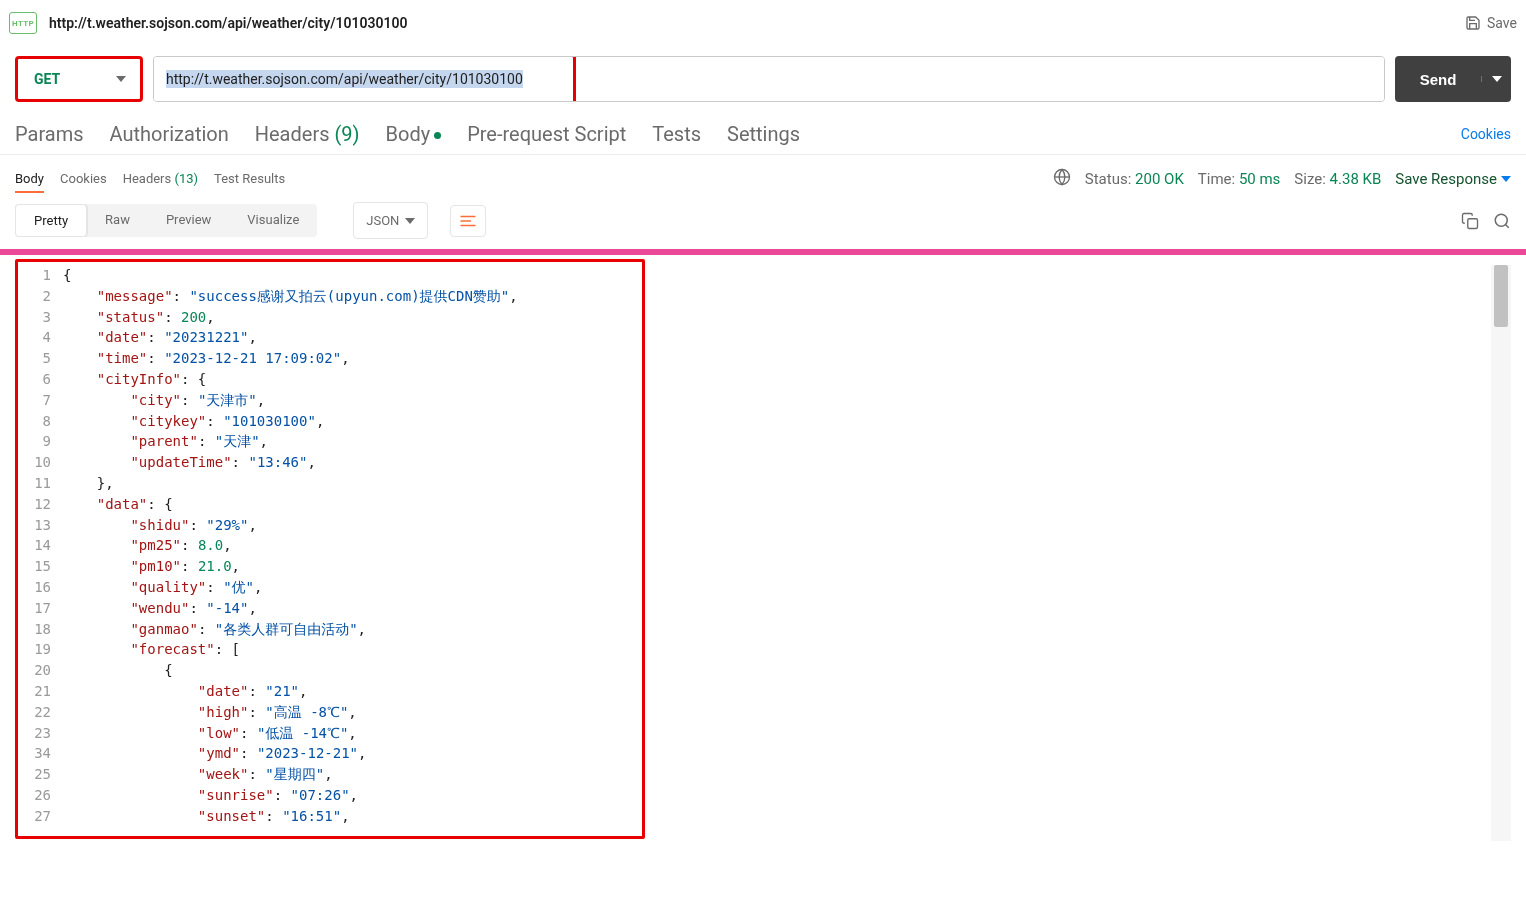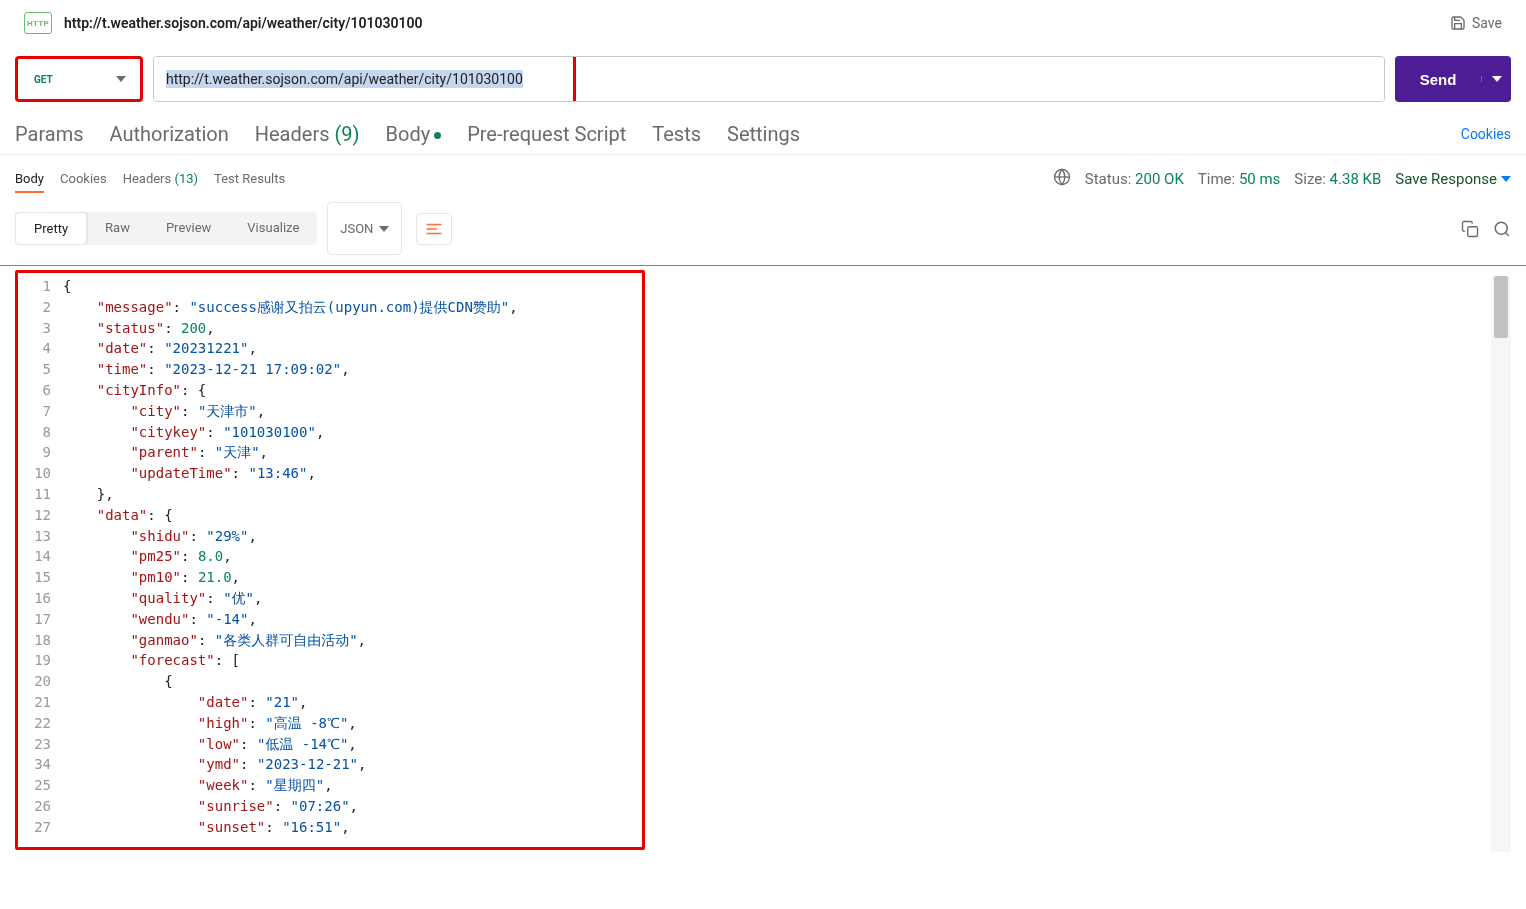--- a/index.html
+++ b/index.html
@@ -1,54 +1,54 @@
 <!DOCTYPE html>
 <html><head>
 <meta charset="utf-8">
 <style>
 *{box-sizing:border-box;margin:0;padding:0}
 body{font-family:-apple-system,BlinkMacSystemFont,"Segoe UI",Roboto,Arial,sans-serif;font-size:13px;color:#212121;background:#fff;width:1526px;height:909px;overflow:hidden}
-.top-bar{display:flex;align-items:center;padding:12px 24px;gap:12px}
+.top-bar{display:flex;align-items:center;padding:12px 9px;gap:12px}
 .http-badge{width:28px;height:22px;border:1px solid #6bbd6e;border-radius:3px;display:flex;align-items:center;justify-content:center;font-size:8px;font-weight:700;color:#6bbd6e;letter-spacing:.3px}
 .tab-title{font-size:14px;font-weight:600;color:#212121}
 .save-btn{margin-left:auto;display:flex;align-items:flex-end;gap:6px;color:#6b6b6b;font-size:14px;cursor:pointer}
 .save-btn svg{stroke:#6b6b6b}
 .req-row{display:flex;align-items:stretch;padding:10px 15px;gap:0}
 .method-sel{border:3px solid #e60000;border-radius:4px;width:128px;height:46px;display:flex;align-items:center;justify-content:space-between;padding:0 14px 0 16px;background:#fff;cursor:pointer;margin-right:10px}
-.method-sel span{color:#0a8554;font-weight:700;font-size:10px}
+.method-sel span{color:#0a8554;font-weight:700;font-size:14px}
 .chev{width:0;height:0;border-left:5px solid transparent;border-right:5px solid transparent;border-top:6px solid #6b6b6b}
 .url-wrap{flex:1;display:flex;border:1px solid #c9c9c9;border-radius:4px;height:46px;overflow:hidden;margin-right:10px;position:relative}
 .url-red{position:absolute;left:-3px;top:-3px;width:425px;height:52px;border:3px solid #e60000;border-radius:4px;pointer-events:none}
 .url-input{flex:1;border:none;outline:none;padding:0 12px;font-size:14px;color:#212121;background:#fff}
 .url-hl{position:absolute;left:12px;top:50%;transform:translateY(-50%);background:#c5d7ef;font-size:14px;padding:1px 0;pointer-events:none}
-.send-btn{background:#4c1d95;color:#fff;border:none;border-radius:4px;height:46px;width:116px;font-size:15px;font-weight:600;display:flex;align-items:center;cursor:pointer}
+.send-btn{background:#404040;color:#fff;border:none;border-radius:4px;height:46px;width:116px;font-size:15px;font-weight:600;display:flex;align-items:center;cursor:pointer}
 .send-btn .lbl{flex:1;text-align:center}
 .send-btn .dd{width:30px;display:flex;justify-content:center;border-left:1px solid rgba(255,255,255,.25)}
 .send-btn .chev{border-top-color:#fff}
 .tabs-row{display:flex;align-items:center;padding:10px 15px 8px;border-bottom:1px solid #ececec;gap:26px}
 .tab{font-size:20px;color:#6b6b6b;cursor:pointer}
 .tab .cnt{color:#0a8554}
 .green-dot{display:inline-block;width:7px;height:7px;border-radius:50%;background:#0a8554;margin-left:4px;vertical-align:middle}
 .cookies-link{margin-left:auto;color:#097bed;font-size:14px;cursor:pointer}
 .resp-bar{display:flex;align-items:center;padding:10px 15px 0;gap:16px}
 .resp-tabs{display:flex;gap:16px}
 .rtab{font-size:13px;color:#6b6b6b;cursor:pointer;padding:6px 0;position:relative}
 .rtab.active{color:#212121}
 .rtab.active::after{content:"";position:absolute;left:0;right:0;bottom:-1px;height:2px;background:#ff6c37}
 .rtab .cnt{color:#0a8554}
 .resp-meta{margin-left:auto;display:flex;align-items:center;gap:14px;font-size:15px}
 .globe svg{stroke:#6b6b6b}
 .meta-lbl{color:#6b6b6b}
 .meta-ok{color:#0a8554}
 .sr-link{color:#14532d;cursor:pointer;display:flex;align-items:center;gap:4px}
-.fmt-bar{display:flex;align-items:center;padding:10px 15px;gap:4px;border-bottom:1px solid #ec4899}
+.fmt-bar{display:flex;align-items:center;padding:10px 15px;gap:12px;border-bottom:6px solid #ec4899}
 .fmt-tabs{display:flex;background:#f3f3f3;border-radius:4px;overflow:hidden}
 .ftab{padding:8px 18px;font-size:13px;color:#6b6b6b;cursor:pointer}
 .ftab.active{background:#fff;color:#212121;border:1px solid #e5e5e5;border-radius:4px;box-shadow:0 0 0 1px #e5e5e5}
-.json-sel{margin-left:6px;display:flex;align-items:center;gap:6px;padding:18px 12px;border:1px solid #e5e5e5;border-radius:4px;font-size:13px;color:#6b6b6b;cursor:pointer;background:#fff}
+.json-sel{margin-left:24px;display:flex;align-items:center;gap:6px;padding:10px 12px;border:1px solid #e5e5e5;border-radius:4px;font-size:13px;color:#6b6b6b;cursor:pointer;background:#fff}
 .wrap-btn{margin-left:10px;width:36px;height:32px;border:1px solid #e5e5e5;border-radius:4px;display:flex;align-items:center;justify-content:center;cursor:pointer;background:#fff}
 .wrap-btn svg{stroke:#ff6c37}
 .fmt-right{margin-left:auto;display:flex;gap:14px}
 .fmt-right svg{stroke:#6b6b6b;cursor:pointer}
 .code-wrap{position:relative;margin:4px 15px 0;height:582px}
 .red-box{position:absolute;left:0;top:0;width:630px;height:580px;border:3px solid #e60000;border-radius:2px;pointer-events:none;z-index:5}
 .code-area{position:absolute;left:0;top:6px;right:0;bottom:0;display:flex;font-family:Consolas,Monaco,monospace;font-size:14px;line-height:20.8px}
 .gutter{width:48px;text-align:right;padding-right:12px;color:#9a9a9a;user-select:none}
 .gutter div{height:20.8px}
 .code{flex:1;overflow:hidden}

